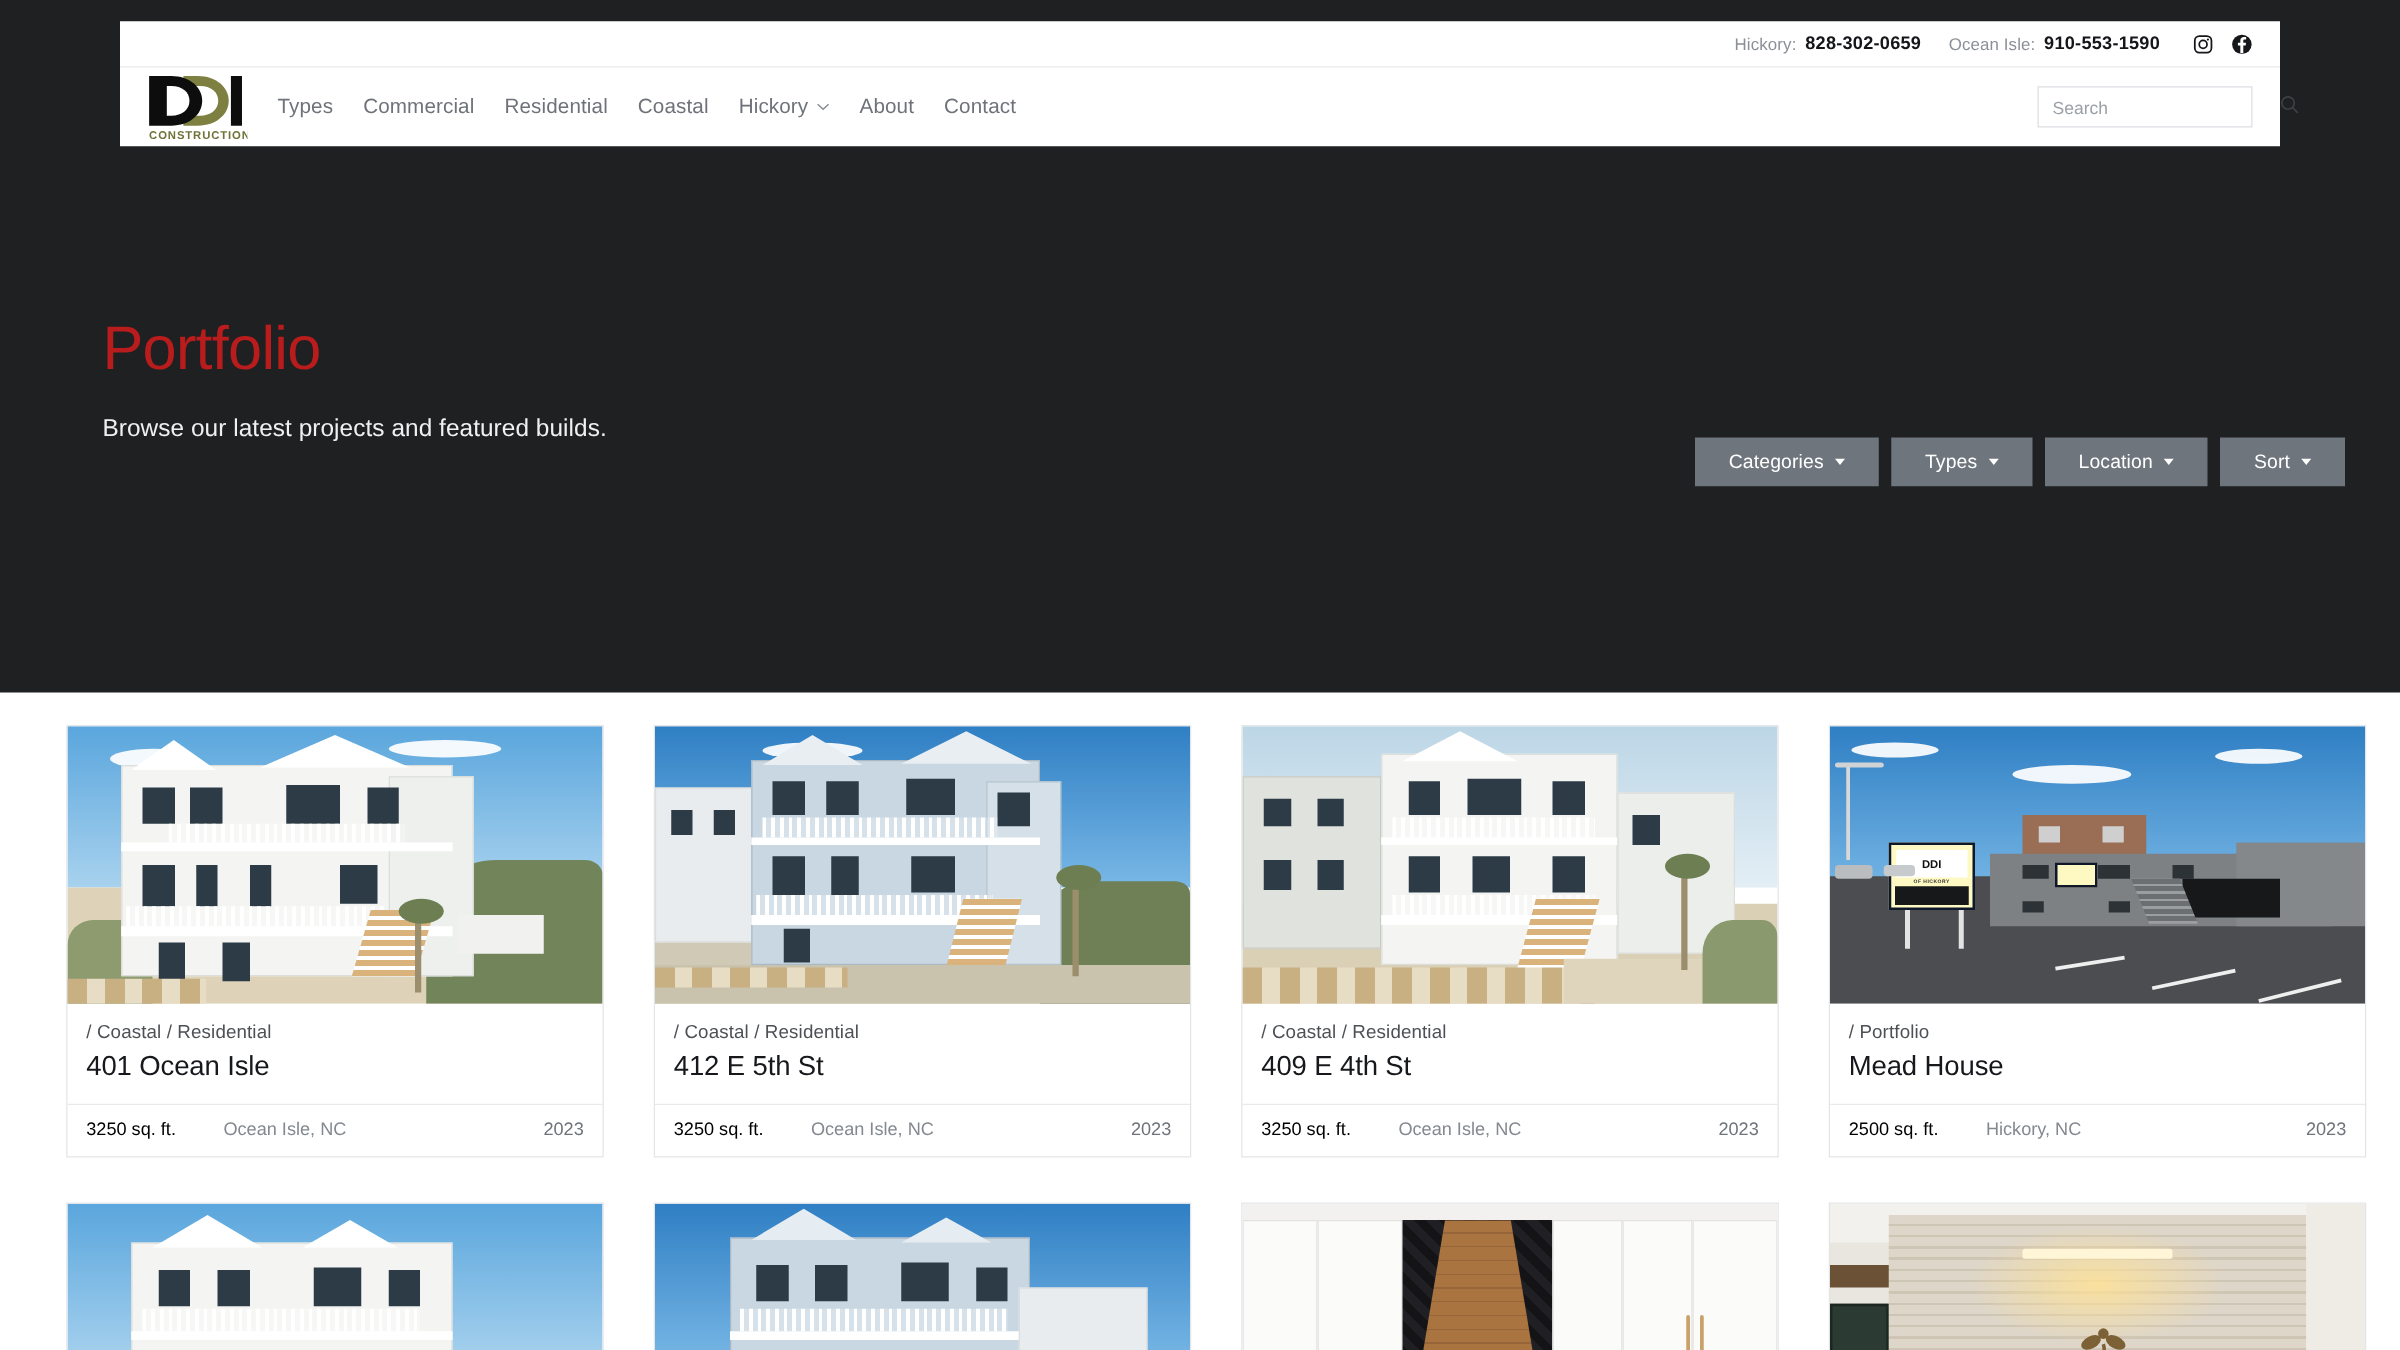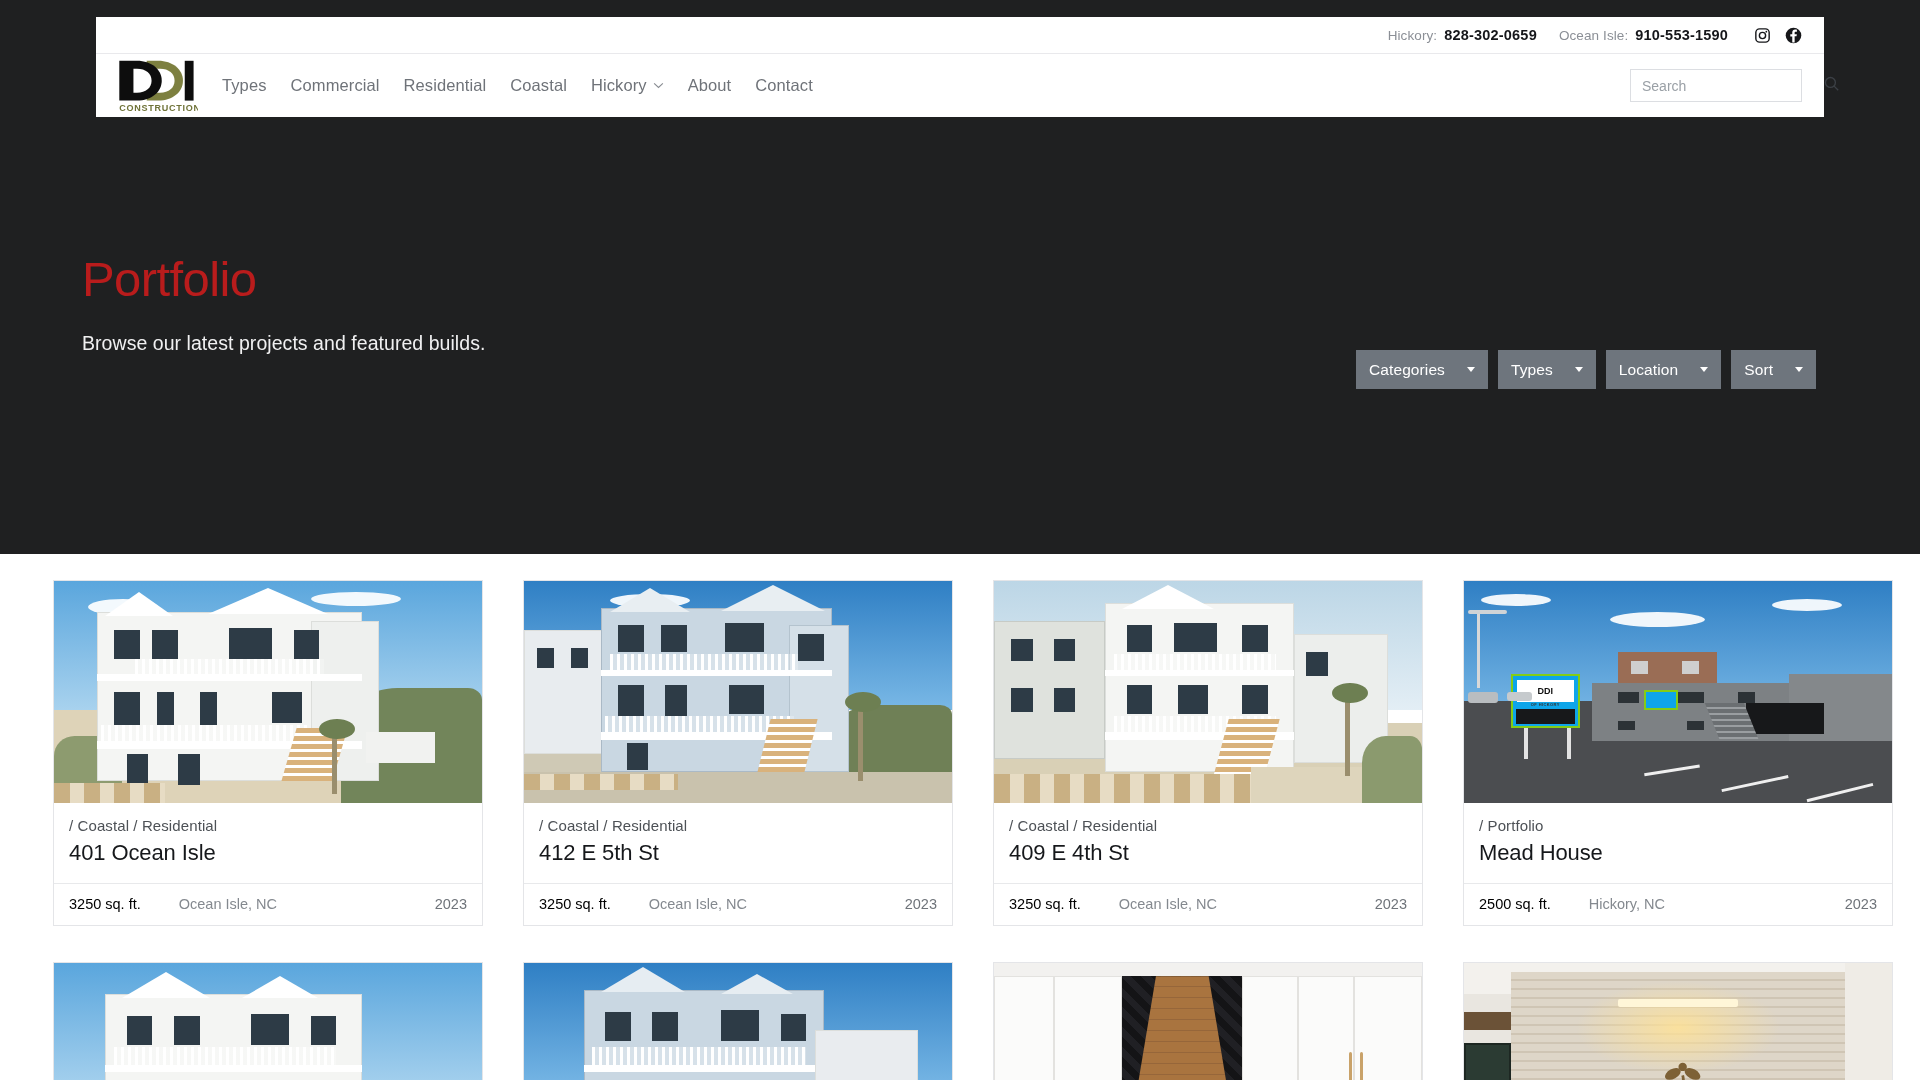--- a/index.html
+++ b/index.html
@@ -74,23 +74,23 @@
   .hero-sub {
     margin-top: 28px; font-size: 19.5px; color: #f0f0f1; font-weight: 400; letter-spacing: .05px;
   }
 
   .filters {
     position: absolute; left: 1356px; top: 350px;
     display: flex; gap: 10px;
   }
   .filter-btn {
     background: #6e757d; color: #ffffff; border: none;
-    height: 39px; padding: 0 13px; font-size: 15.5px;
+    height: 39px; padding: 0 27px; font-size: 15.5px;
     font-family: "Liberation Sans", sans-serif;
-    display: flex; align-items: center; gap: 22px; cursor: pointer;
+    display: flex; align-items: center; gap: 9px; cursor: pointer;
     letter-spacing: .1px;
   }
   .filter-btn .tri {
     width: 0; height: 0; border-left: 4.5px solid transparent;
     border-right: 4.5px solid transparent; border-top: 5px solid #ffffff;
     display:block;
   }
 
   
   .grid {
@@ -140,21 +140,21 @@
   .palm-top { position:absolute; width:36px; height:20px; border-radius:50%; background:#6d7f52; }
   .cloud { position:absolute; background:#ffffff; border-radius:50%; opacity:.92; }
   .sand-path { position:absolute; background:#e0d8c2; }
   .boardwalk { position:absolute; background: repeating-linear-gradient(90deg,#c9b083 0 16px, #e7dcc4 16px 30px); }
 
   
   .asphalt { position:absolute; left:0; bottom:0; right:0; height:46%; background:#4b4d50; }
   .stripe { position:absolute; background:#efefef; height:3px; }
   .bldg-grey { position:absolute; background:#7d8184; }
   .bldg-brick { position:absolute; background:#9a6d55; }
-  .sign-board { position:absolute; background:#0ea5e9; border:2px solid #84cc16; }
+  .sign-board { position:absolute; background:#fef9c3; border:2px solid #0f172a; }
   .sign-black { position:absolute; background:#17181a; }
   .pole { position:absolute; width:3px; background:#d8d8d8; }
 
   
   .kitch-bg { position:absolute; inset:0; background:#f2f1ef; }
   .cab { position:absolute; background:#fbfbfa; border:1px solid #e3e2df; }
   .cab-handle { position:absolute; width:3px; background:#c9a269; border-radius:2px; }
   .herringbone { position:absolute; background:#121214; }
   .hood-wood { position:absolute; background: repeating-linear-gradient(180deg,#a9743f 0 10px,#96663a 10px 11px); }
 

